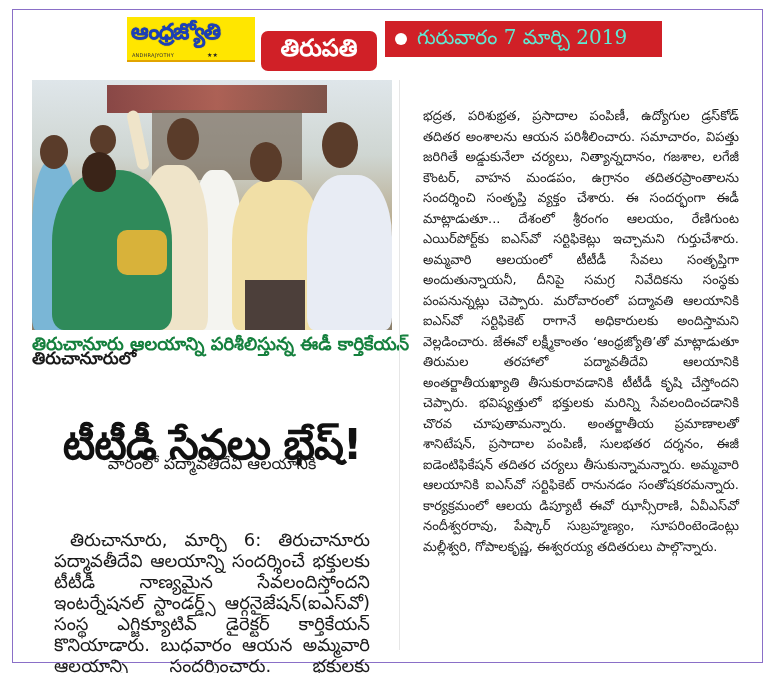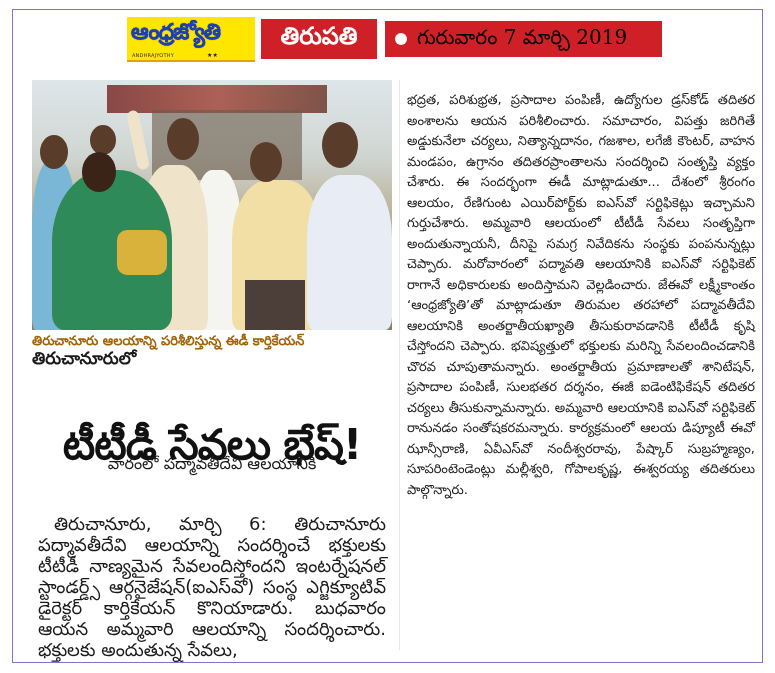--- a/index.html
+++ b/index.html
@@ -9,23 +9,23 @@
           border: 1px solid #8a6fc7; box-sizing: border-box; background: #fff; }
 
   
   .masthead { position: absolute; left: 127px; top: 17px; height: 44px; display: flex; align-items: stretch; }
   .logo { width: 128px; height: 45px; background: #ffe600; position: relative; box-sizing: border-box;
           border-bottom: 2px solid #e2a400; }
   .logo-text { position: absolute; left: 4px; top: 2px; font-size: 22px; font-weight: bold; color: #1b3fb8;
                letter-spacing: -1px; white-space: nowrap; text-shadow: 0 0 1px #0a2a90; }
   .logo-sub { position: absolute; left: 5px; bottom: 2px; font-size: 5px; color: #333; letter-spacing: 0.2px; }
   .logo-stars { position: absolute; left: 80px; bottom: 2px; font-size: 6px; color: #222; }
-  .edition { margin-left: 6px; width: 116px; height: 40px; margin-top: 2px; background: #d02027; color: #fff;
-             font-size: 24px; font-weight: bold; display: flex; align-items: center; justify-content: center; }
-  .datebar { position: absolute; left: 385px; top: 21px; width: 277px; height: 36px; background: #d02027; color: #000000;
+  .edition { margin-left: 6px; width: 116px; height: 40px; margin-top: 14px; background: #d02027; color: #fff;
+             font-size: 24px; font-weight: bold; display: flex; align-items: center; justify-content: center; border-radius: 7px; }
+  .datebar { position: absolute; left: 385px; top: 21px; width: 277px; height: 36px; background: #d02027; color: #5eead4;
              display: flex; align-items: center; box-sizing: border-box; padding-left: 10px; }
   .date-dot { width: 12px; height: 12px; border-radius: 50%; background: #fff; margin-right: 10px; flex: none; }
   .date-text { font-family: "DejaVu Serif", serif; font-size: 20px; white-space: nowrap; }
 
   
   .photo { position: absolute; left: 32px; top: 80px; width: 360px; height: 250px; overflow: hidden;
            background: linear-gradient(180deg, #dfe6ea 0%, #cfd6d2 30%, #b7a889 60%, #8a7e6a 100%); }
   .photo .canopy { position: absolute; left: 75px; top: 5px; width: 220px; height: 28px;
                    background: linear-gradient(90deg,#7a2c2a,#a44a3c,#6e3a2e); opacity: 0.85; }
   .photo .bldg { position: absolute; left: 120px; top: 30px; width: 150px; height: 70px; background: #6b5a4a; opacity: 0.6; }
@@ -40,31 +40,31 @@
   .p5 { left: 275px; top: 95px; width: 85px; height: 155px; background: #e8ecf4; }
   .p6 { left: 160px; top: 90px; width: 50px; height: 160px; background: #f4f4f0; }
   .h1 { left: 8px; top: 55px; width: 28px; height: 34px; }
   .h2 { left: 50px; top: 72px; width: 34px; height: 40px; background: #3a2418; }
   .h3 { left: 135px; top: 38px; width: 32px; height: 42px; }
   .h4 { left: 218px; top: 62px; width: 32px; height: 40px; }
   .h5 { left: 290px; top: 42px; width: 36px; height: 46px; }
   .h6 { left: 58px; top: 45px; width: 26px; height: 30px; }
   .arm { position: absolute; left: 100px; top: 30px; width: 12px; height: 60px; background: #efe4c9; transform: rotate(-12deg); border-radius: 6px; }
 
-  .caption { position: absolute; left: 32px; top: 333px; width: 360px; text-align: left; font-size: 13px;
-             font-weight: bold; color: #a16207; white-space: nowrap; }
+  .caption { position: absolute; left: 32px; top: 333px; width: 360px; text-align: left; font-size: 18px;
+             font-weight: bold; color: #15803d; white-space: nowrap; }
   .kicker { position: absolute; left: 32px; top: 348px; width: 360px; font-size: 17px; font-weight: bold; }
   .headline { position: absolute; left: 32px; top: 388px; width: 360px; text-align: center; font-size: 42px;
               font-weight: 900; letter-spacing: -1px; color: #111; white-space: nowrap; margin-top: 32px; }
   .subhead { position: absolute; left: 32px; top: 452px; width: 360px; text-align: center; font-size: 16px; font-weight: normal;
              line-height: 23px; }
 
   .body-left { position: absolute; left: 38px; top: 513px; width: 348px; font-size: 18px; line-height: 21px; text-align: justify; }
   .body-right { position: absolute; left: 407px; top: 90px; width: 348px; font-size: 13px; line-height: 20.5px; text-align: justify; }
-  .body-left p, .body-right p { margin: 0; }
+  .body-left p, .body-right p { margin: 16px; }
   .indent { text-indent: 16px; }
   .divider { position: absolute; left: 399px; top: 80px; width: 1px; height: 570px; background: #e6e6e6; }
 </style>
 </head>
 <body>
 
 <div class="clip"></div>
 
 <div class="masthead">
   <div class="logo">

